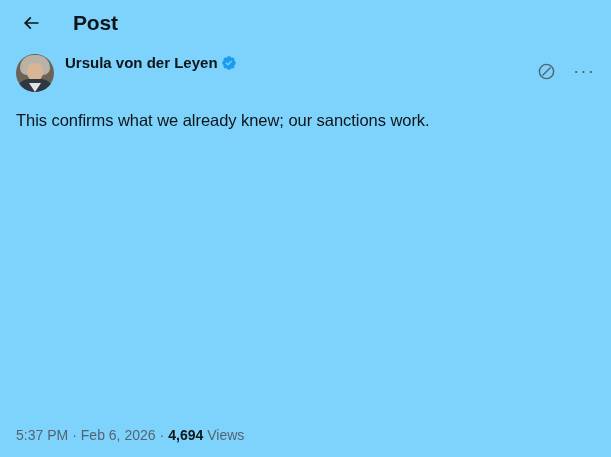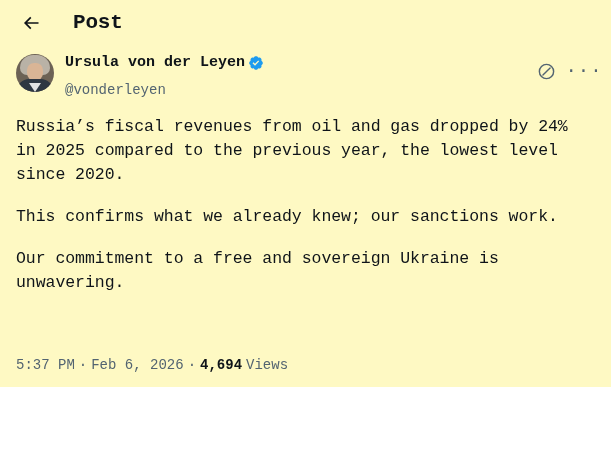--- a/index.html
+++ b/index.html
@@ -10,26 +10,25 @@
   }
   body {
     width: 611px;
     height: 457px;
     font-family: "Liberation Sans", sans-serif;
     color: #0f1419;
     overflow: hidden;
   }
   .page {
     width: 611px;
-    height: 387px;
+    height: 457px;
     position: relative;
-    background: #fef9c3;
+    background: #7dd3fc;
     display: flex;
     flex-direction: column;
-    font-family: Liberation Mono, monospace;
   }
 
   
   .header {
     height: 46px;
     display: flex;
     align-items: center;
     padding: 0 16px;
     flex: 0 0 auto;
   }
@@ -219,40 +218,37 @@
 
       <div class="author-meta">
         <div class="name-line">
           <span class="display-name">Ursula von der Leyen</span>
           <span class="verified">
             <svg width="16" height="16" viewBox="0 0 22 22" aria-hidden="true">
               <path fill="#1d9bf0" d="M20.396 11c-.018-.646-.215-1.275-.57-1.816-.354-.54-.852-.972-1.438-1.246.223-.607.27-1.264.14-1.897-.131-.634-.437-1.218-.882-1.687-.47-.445-1.053-.75-1.687-.882-.633-.13-1.29-.083-1.897.14-.273-.587-.704-1.086-1.245-1.44S11.647 1.62 11 1.604c-.646.017-1.273.213-1.813.568s-.969.854-1.24 1.44c-.608-.223-1.267-.272-1.902-.14-.635.13-1.22.436-1.69.882-.445.47-.749 1.055-.878 1.688-.13.633-.08 1.29.144 1.896-.587.274-1.087.705-1.443 1.245-.356.54-.555 1.17-.574 1.817.02.647.218 1.276.574 1.817.356.54.856.972 1.443 1.245-.224.606-.274 1.263-.144 1.896.13.634.433 1.218.877 1.688.47.443 1.054.747 1.687.878.633.132 1.29.084 1.897-.136.274.586.705 1.084 1.246 1.439.54.354 1.17.551 1.816.569.647-.016 1.276-.213 1.817-.567s.972-.854 1.245-1.44c.604.239 1.266.296 1.903.164.636-.132 1.22-.447 1.68-.907.46-.46.776-1.044.908-1.681s.075-1.299-.165-1.903c.586-.274 1.084-.705 1.439-1.246.354-.54.551-1.17.569-1.816zM9.662 14.85l-3.429-3.428 1.293-1.302 2.072 2.072 4.4-4.794 1.347 1.246z"></path>
             </svg>
           </span>
         </div>
-        <div class="handle">@vonderleyen</div>
       </div>
 
       <div class="author-actions">
         <div class="icon-btn">
           <svg width="19" height="19" viewBox="0 0 24 24" aria-hidden="true">
             <circle cx="12" cy="12" r="9" fill="none" stroke="#536471" stroke-width="1.8"></circle>
             <path d="M7.5 16.5L16.5 7.5" stroke="#536471" stroke-width="1.8" stroke-linecap="round"></path>
           </svg>
         </div>
         <div class="icon-btn">
           <span class="more-dots">···</span>
         </div>
       </div>
     </div>
 
     <div class="post-text">
-      <p>Russia’s fiscal revenues from oil and gas dropped by 24% in 2025 compared to the previous year, the lowest level since 2020.</p>
       <p>This confirms what we already knew; our sanctions work.</p>
-      <p>Our commitment to a free and sovereign Ukraine is unwavering.</p>
     </div>
 
   </div>
 
   <div class="meta-row">
     <span>5:37 PM</span>
     <span class="meta-dot">·</span>
     <span>Feb 6, 2026</span>
     <span class="meta-dot">·</span>
     <span class="views-count">4,694</span>

